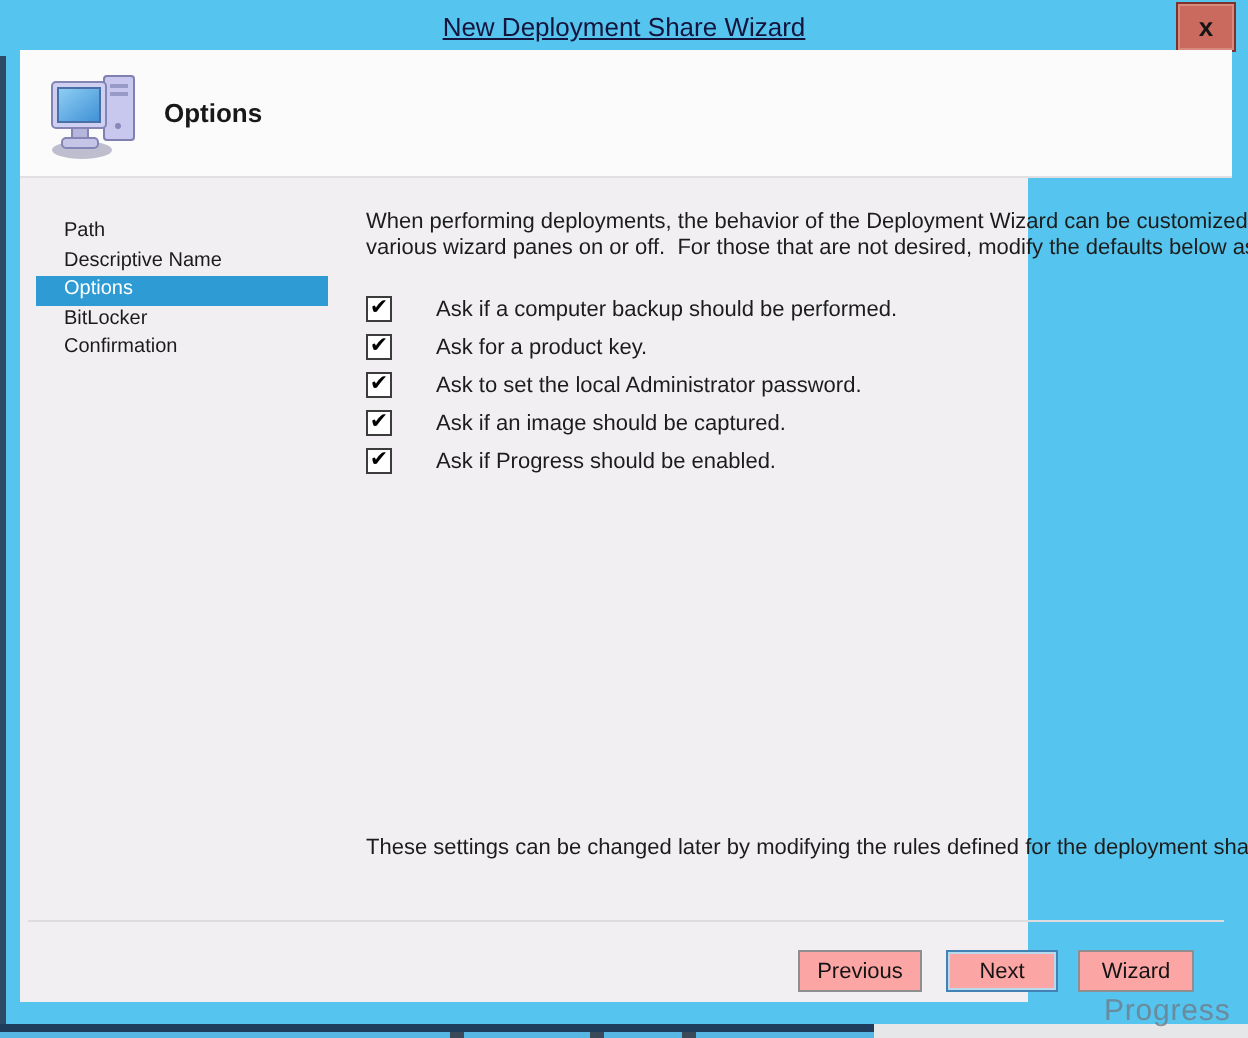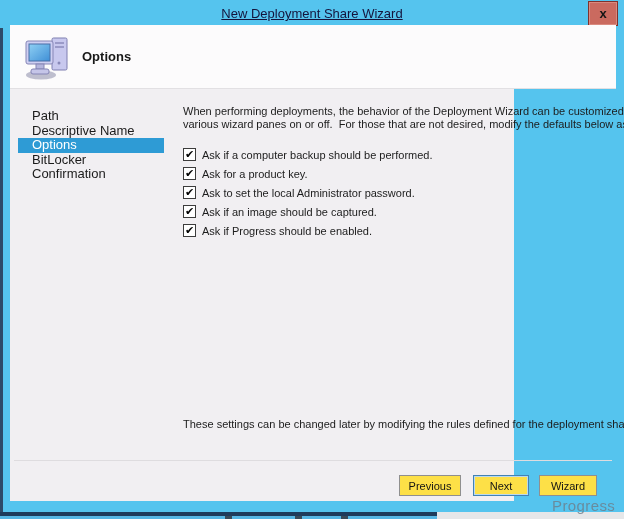--- a/index.html
+++ b/index.html
@@ -35,44 +35,44 @@
   .header {
     position:absolute; left:0; top:0; width:606px; height:64px;
     background:#fcfbfc; border-bottom:1px solid #e2e0e3; box-sizing:border-box;
   }
   .pc-icon { position:absolute; left:14px; top:9px; width:48px; height:46px; }
   .header-title { position:absolute; left:72px; top:24px; font-size:13px; font-weight:bold; color:#181818; }
 
   .content { position:absolute; left:0; top:65px; width:606px; height:411px; }
 
   .sidebar { position:absolute; left:8px; top:19px; width:146px; }
-  .side-item { height:14.5px; line-height:14.5px; padding-left:14px; font-size:13px; color:#1b1b1b; }
+  .side-item { height:14.5px; line-height:14.5px; padding-left:14px; font-size:10px; color:#1b1b1b; }
   .side-item.selected { background:#2e9bd5; color:#ffffff; }
 
   .desc { position:absolute; left:173px; top:15px; width:425px; }
   .desc-line { font-size:11px; line-height:12.5px; color:#1c1c1c; white-space:pre; }
 
   .checklist { position:absolute; left:173px; top:58px; }
   .check-row { display:flex; align-items:center; height:13px; margin-bottom:6px; }
   .checkbox {
     width:11px; height:11px; background:#ffffff; border:1px solid #3c3c3c;
     display:flex; align-items:center; justify-content:center; flex:0 0 auto;
   }
   .checkmark { display:none; font-size:11px; line-height:11px; color:#000; margin-top:-1px; }
   .checkbox.checked .checkmark { display:block; }
-  .check-label { margin-left:6px; font-size:11px; color:#1c1c1c; white-space:nowrap; }
+  .check-label { margin-left:22px; font-size:11px; color:#1c1c1c; white-space:nowrap; }
 
   .footnote { position:absolute; left:173px; top:328px; font-size:11px; color:#1c1c1c; white-space:nowrap; }
 
   .btn-separator { position:absolute; left:4px; right:4px; top:370px; border-top:1px solid #dedcdf; }
 
   .btn-row { position:absolute; top:385px; right:19px; display:flex; }
   .btn {
     height:21px; box-sizing:border-box; padding:0;
-    background:#fde047; border:1px solid #8f8f8f; color:#141414;
+    background:#fca5a5; border:1px solid #8f8f8f; color:#141414;
     font-family:"Liberation Sans", sans-serif; font-size:11px; cursor:default;
   }
   .btn-prev { width:62px; margin-right:12px; }
   .btn-next { width:56px; margin-right:10px; border-color:#4282b4; box-shadow:inset 0 0 0 1px #b9d9ef; }
   .btn-cancel { width:58px; }
 
   
   .left-sliver { position:absolute; left:0; top:28px; width:3px; height:488px; background:#2d4a68; }
 
   

